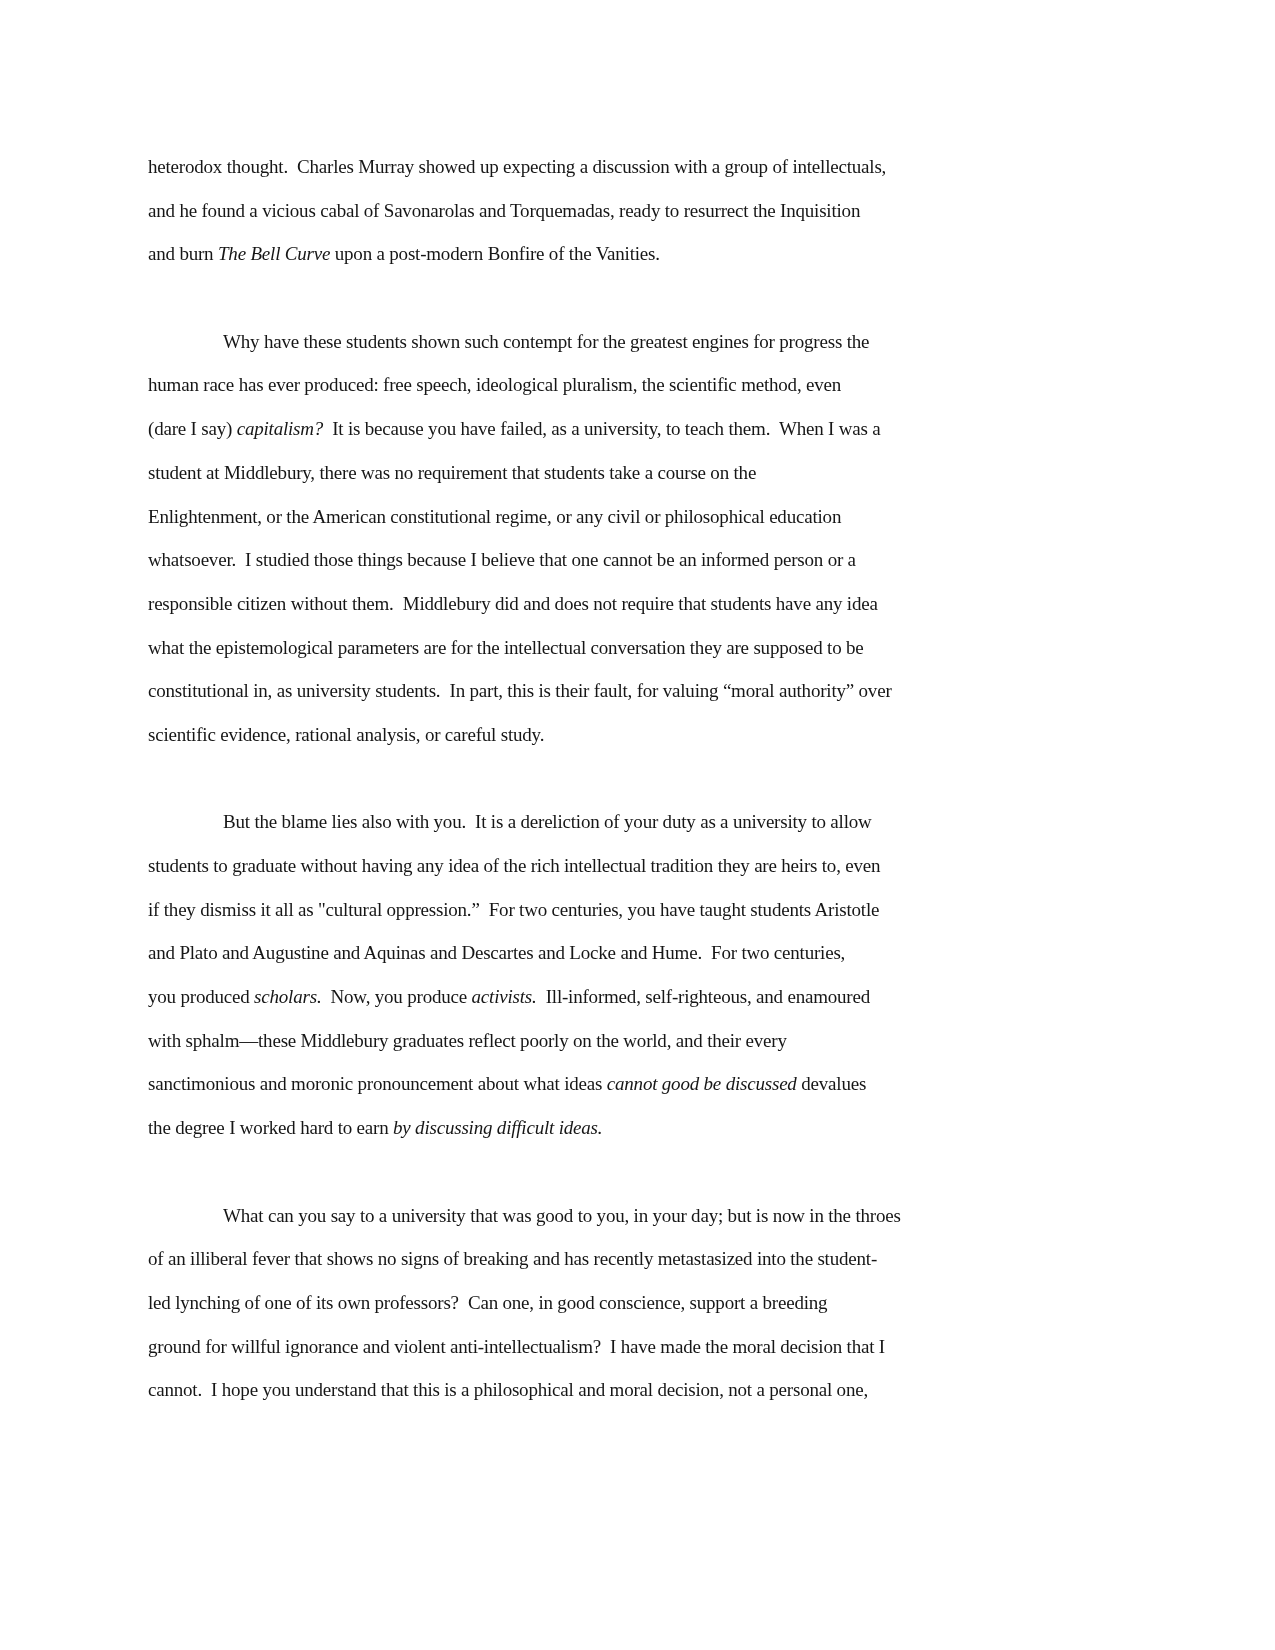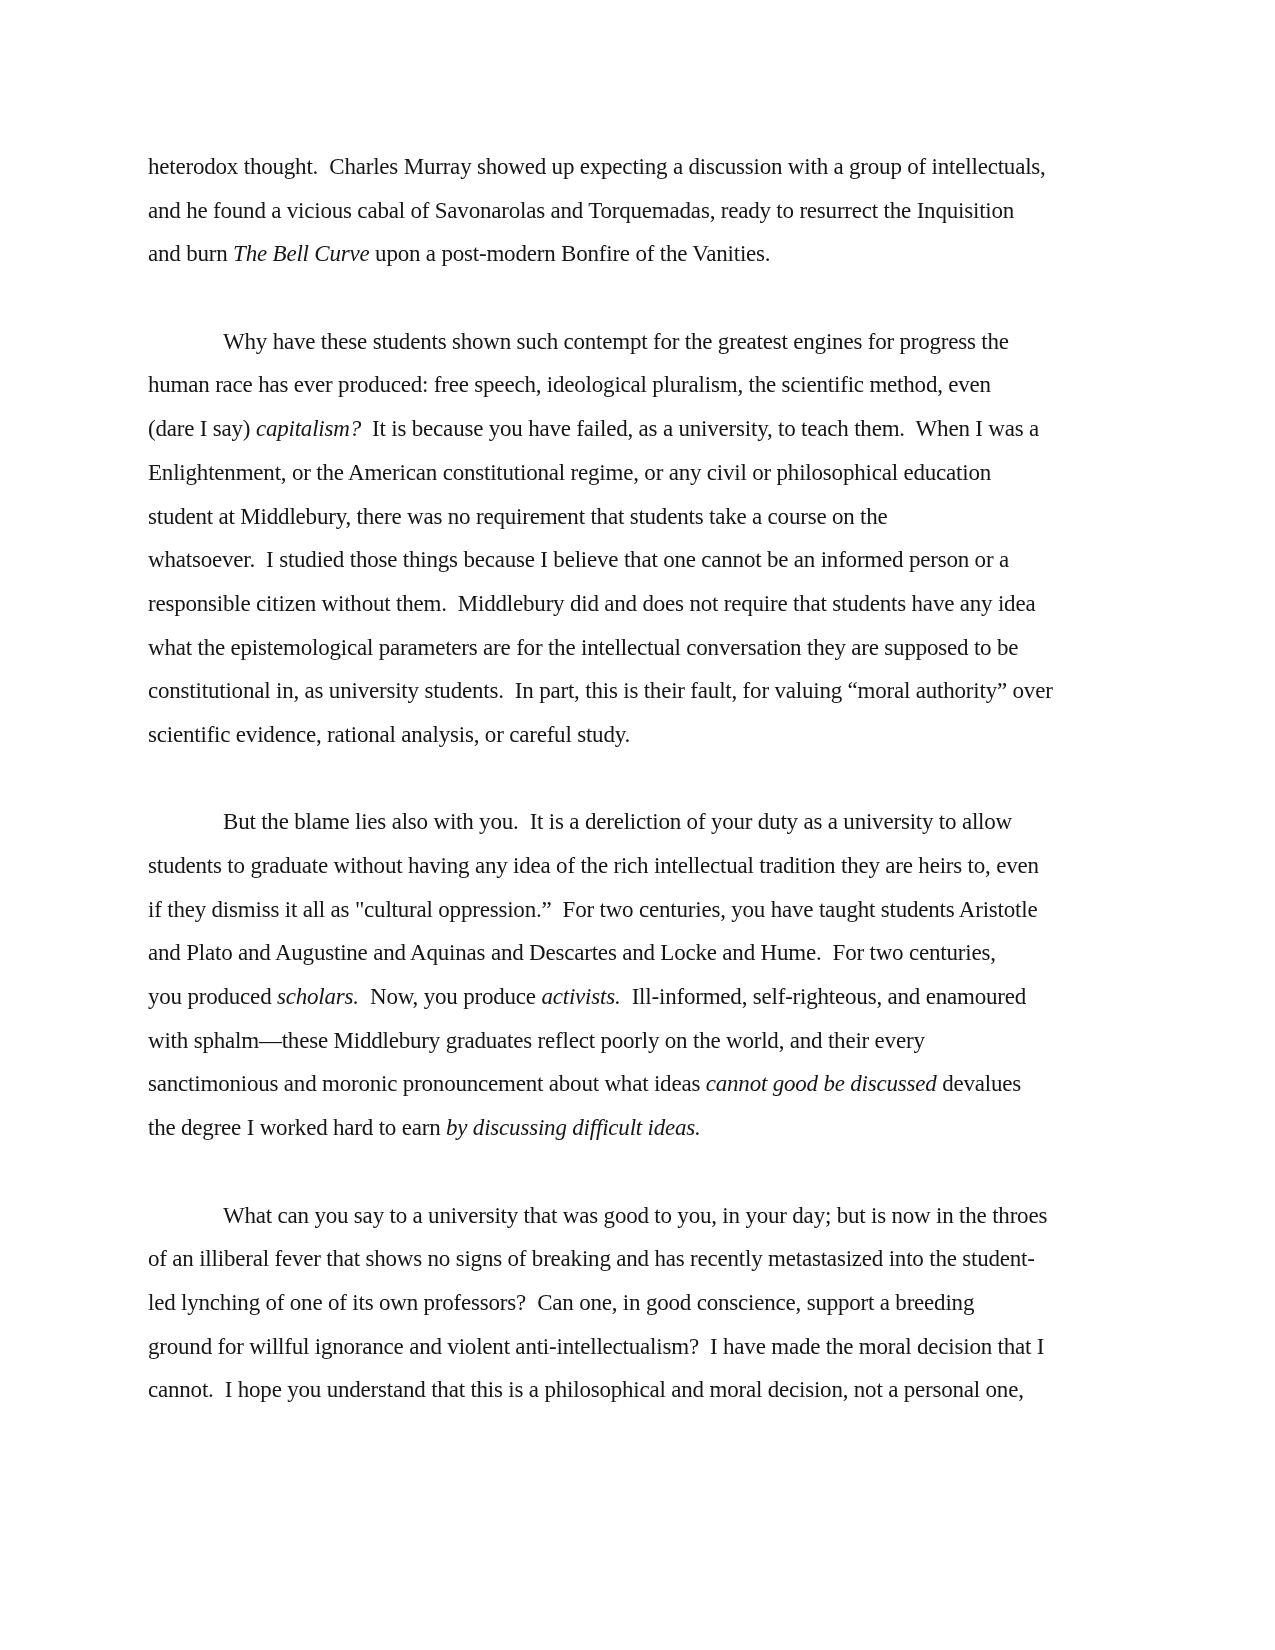--- a/index.html
+++ b/index.html
@@ -21,21 +21,21 @@
     top: 145px;
     width: 985px;
   }
   .para {
     margin: 0 0 43.7px 0;
     padding: 0;
   }
   .line {
     height: 43.7px;
     line-height: 43.7px;
-    font-size: 23px;
+    font-size: 19px;
     letter-spacing: -0.2px;
     white-space: pre;  
   }
   .line.indent {
     padding-left: 75px;
   }
   .run {
     font-style: normal;
   }
   .run.it {
@@ -50,22 +50,22 @@
   <main class="content" style="color: rgb(22, 22, 22);">
       <div class="para">
         <div class="line"><span class="run">heterodox thought.  Charles Murray showed up expecting a discussion with a group of intellectuals,</span></div>
         <div class="line"><span class="run">and he found a vicious cabal of Savonarolas and Torquemadas, ready to resurrect the Inquisition</span></div>
         <div class="line"><span class="run">and burn </span><span class="run it">The Bell Curve</span><span class="run"> upon a post-modern Bonfire of the Vanities.</span></div>
       </div>
       <div class="para">
         <div class="line indent"><span class="run">Why have these students shown such contempt for the greatest engines for progress the</span></div>
         <div class="line"><span class="run">human race has ever produced: free speech, ideological pluralism, the scientific method, even</span></div>
         <div class="line"><span class="run">(dare I say) </span><span class="run it">capitalism?</span><span class="run">  It is because you have failed, as a university, to teach them.  When I was a</span></div>
+        <div class="line"><span class="run">student at Middlebury, there was no requirement that students take a course on the</span></div>
         <div class="line"><span class="run">Enlightenment, or the American constitutional regime, or any civil or philosophical education</span></div>
-        <div class="line"><span class="run">student at Middlebury, there was no requirement that students take a course on the</span></div>
         <div class="line"><span class="run">whatsoever.  I studied those things because I believe that one cannot be an informed person or a</span></div>
         <div class="line"><span class="run">responsible citizen without them.  Middlebury did and does not require that students have any idea</span></div>
         <div class="line"><span class="run">what the epistemological parameters are for the intellectual conversation they are supposed to be</span></div>
         <div class="line"><span class="run">constitutional in, as university students.  In part, this is their fault, for valuing “moral authority” over</span></div>
         <div class="line"><span class="run">scientific evidence, rational analysis, or careful study.</span></div>
       </div>
       <div class="para">
         <div class="line indent"><span class="run">But the blame lies also with you.  It is a dereliction of your duty as a university to allow</span></div>
         <div class="line"><span class="run">students to graduate without having any idea of the rich intellectual tradition they are heirs to, even</span></div>
         <div class="line"><span class="run">if they dismiss it all as "cultural oppression.”  For two centuries, you have taught students Aristotle</span></div>

